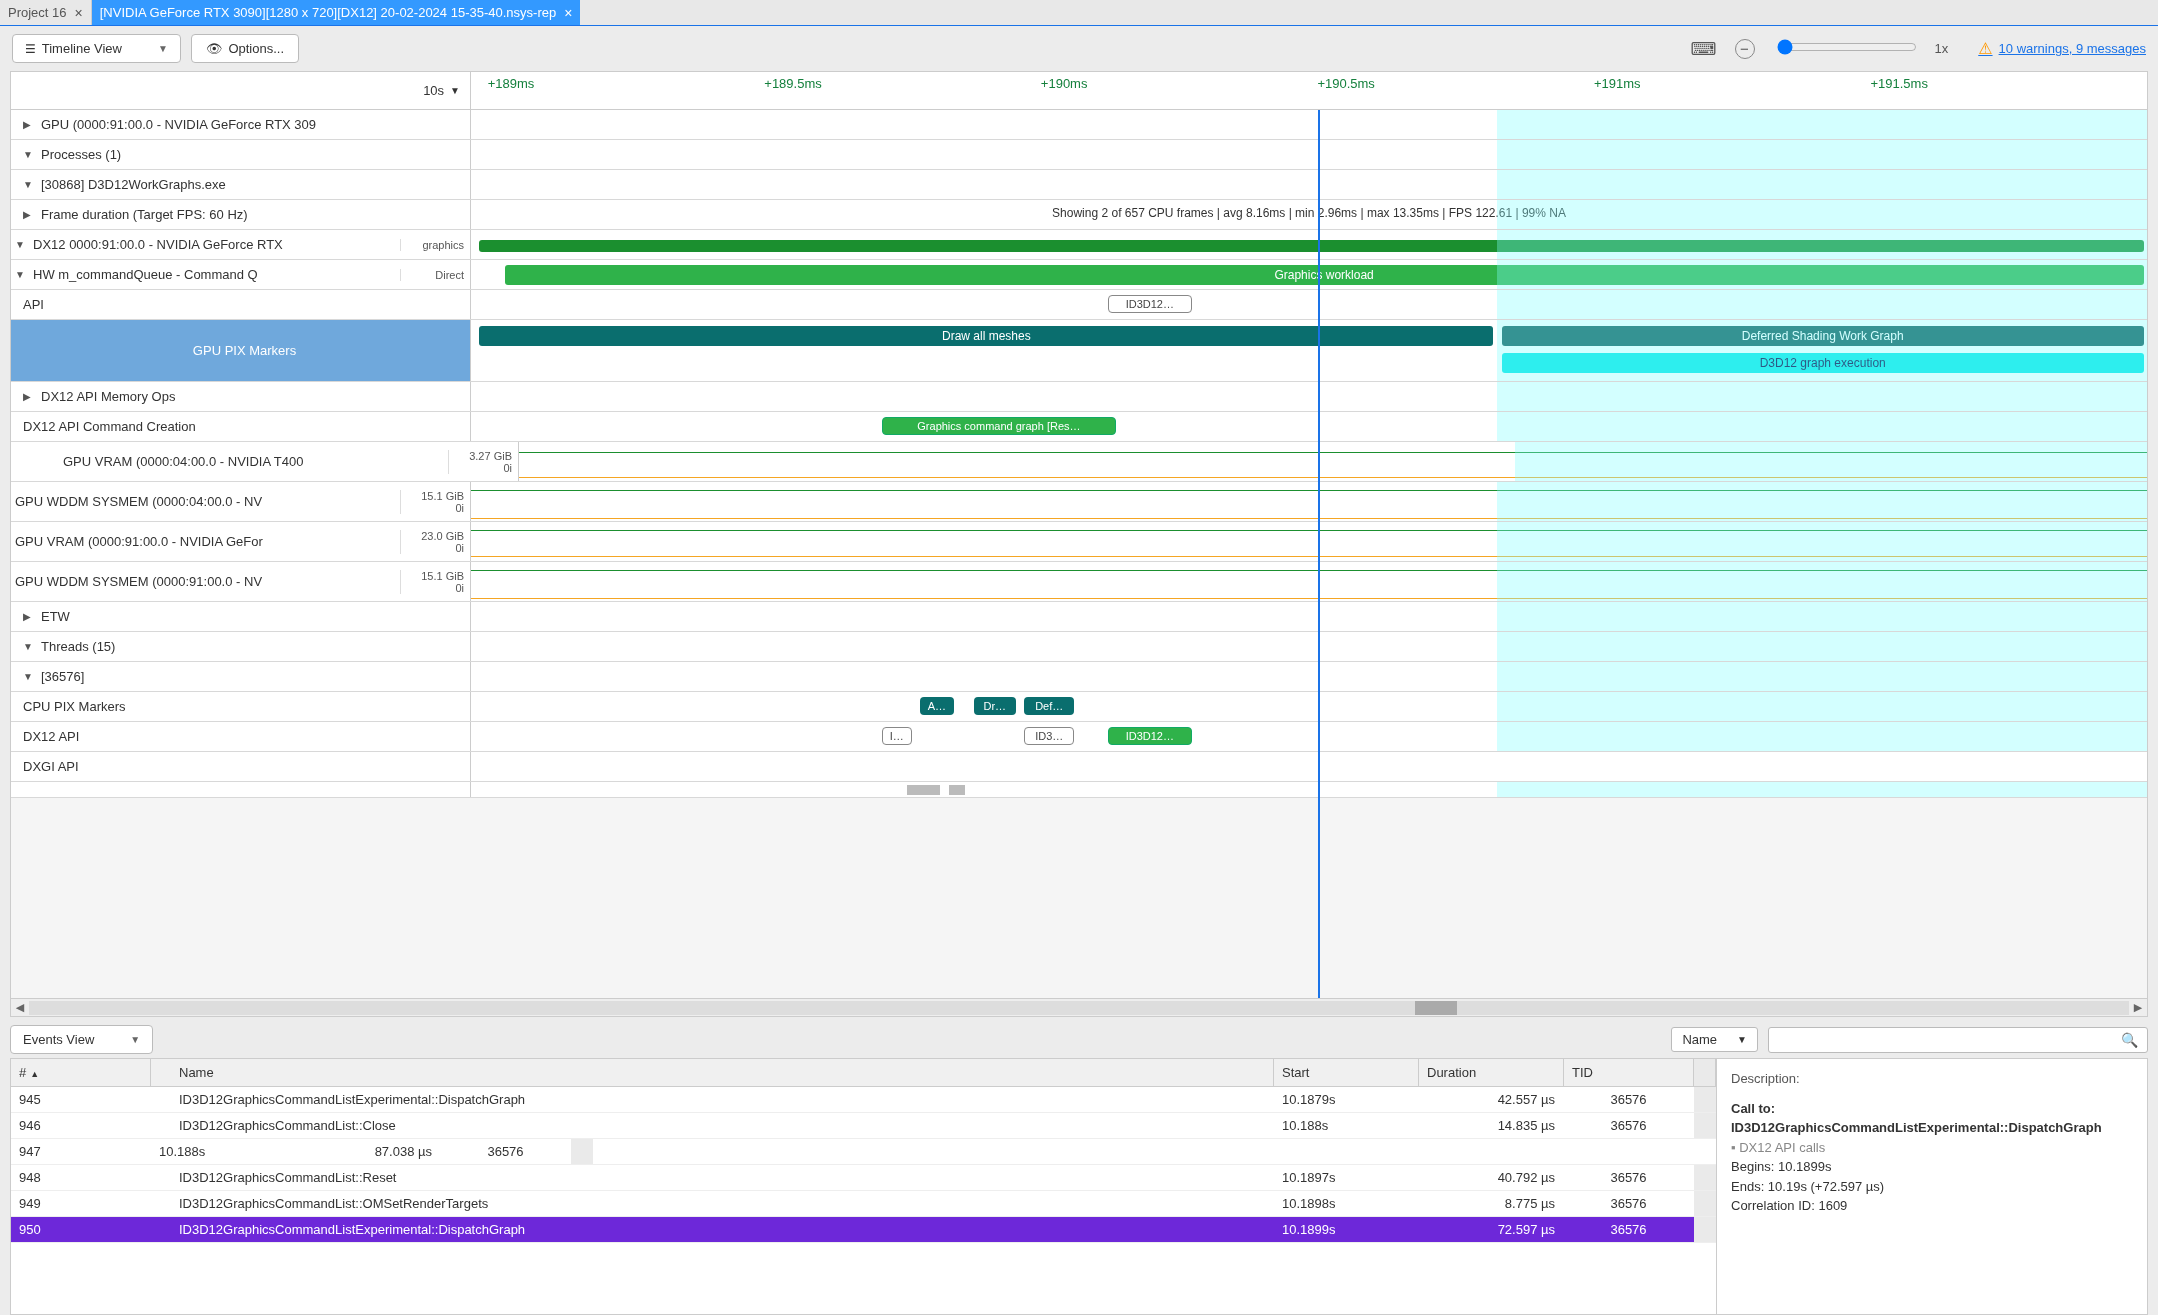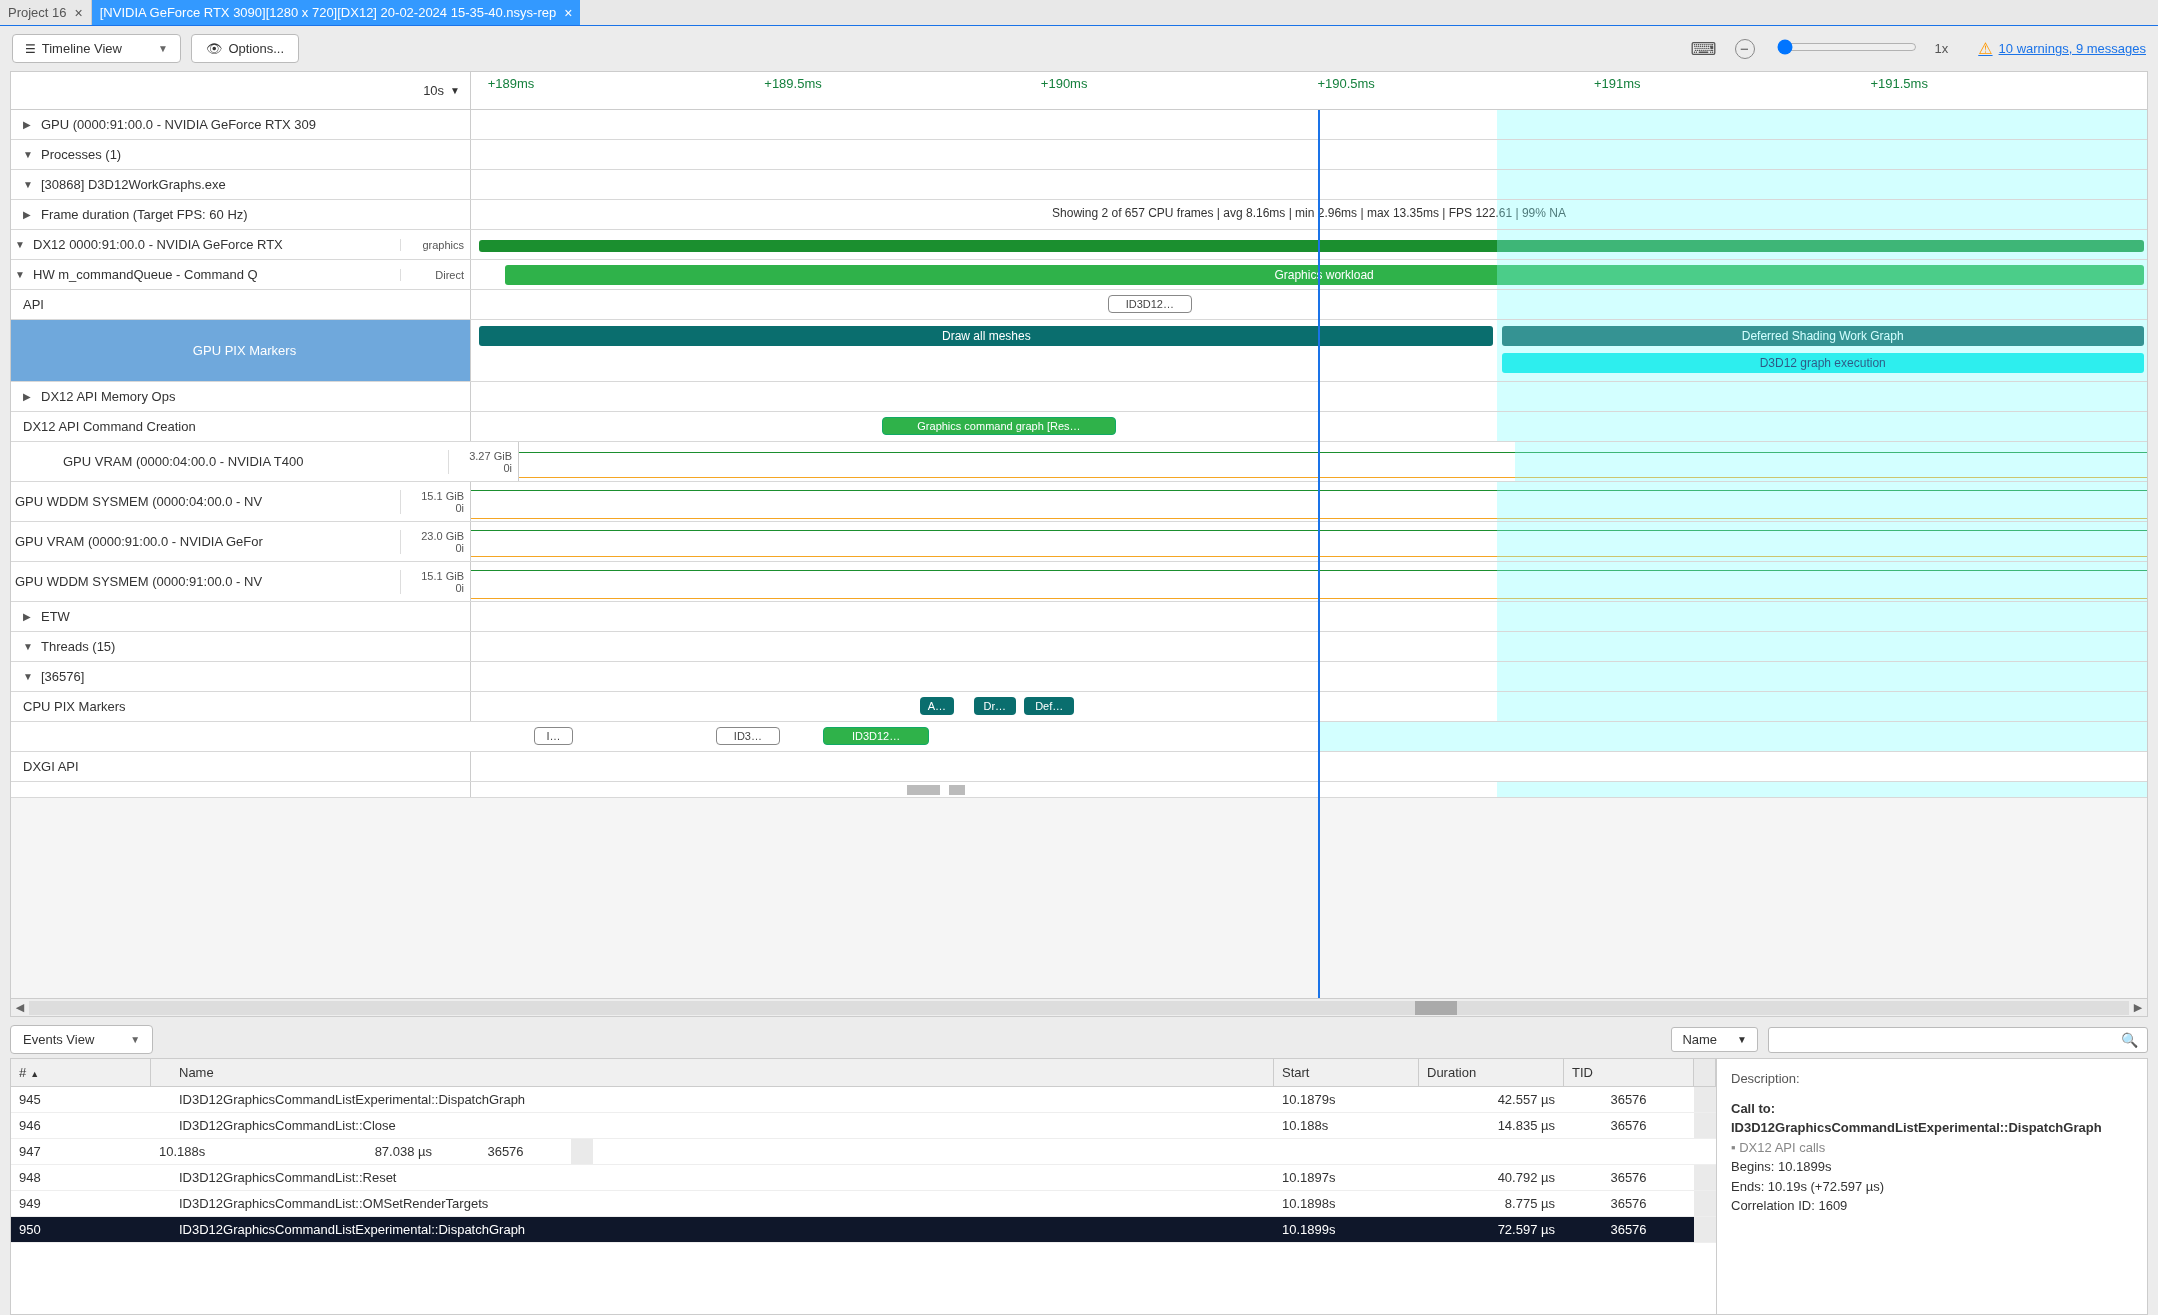--- a/index.html
+++ b/index.html
@@ -71,21 +71,21 @@
 .search-box { display: flex; align-items: center; background: #fff; border: 1px solid #bbb; border-radius: 3px; padding: 4px 8px; width: 380px; }
 .search-box input { border: none; outline: none; flex: 1; font-size: 13px; }
 .search-box .mag { color: #888; font-size: 14px; }
 
 .events-body { display: flex; flex: 1; border: 1px solid #ccc; background: #fff; }
 .events-table { flex: 1; display: flex; flex-direction: column; border-right: 1px solid #ccc; }
 .etable-header { display: flex; background: #f0f0f0; border-bottom: 1px solid #ccc; font-size: 13px; }
 .etable-header > div { padding: 6px 8px; border-right: 1px solid #ccc; }
 .etable-row { display: flex; font-size: 13px; border-bottom: 1px solid #eee; }
 .etable-row > div { padding: 5px 8px; border-right: 1px solid transparent; overflow: hidden; white-space: nowrap; }
-.etable-row.selected { background: #0f172a; color: #fff; }
+.etable-row.selected { background: #6d28d9; color: #fff; }
 .col-num { width: 140px; }
 .col-name { flex: 1; padding-left: 28px !important; }
 .col-start { width: 145px; }
 .col-dur { width: 145px; text-align: right; }
 .col-tid { width: 130px; text-align: center; }
 .col-sort { width: 22px; background: #eaeaea; }
 
 .description-panel { width: 430px; padding: 10px 14px; font-size: 13px; line-height: 1.5; }
 .description-panel .title { color: #555; margin-bottom: 10px; }
 .description-panel .bold { font-weight: bold; }
@@ -364,20 +364,25 @@
             </div>
           </div>
         <div class="row-track selected-region">
           <div class="bar small" style="left:26.8%;width:2%;background:#0a6e6e;">A…</div>
           <div class="bar small" style="left:30%;width:2.5%;background:#0a6e6e;">Dr…</div>
           <div class="bar small" style="left:33%;width:3%;background:#0a6e6e;">Def…</div>
         </div>
       </div>
 
       <div class="timeline-row">
+        <div class="row-label">
+            <div class="tree-label indent-4">
+              <span>DX12 API</span>
+            </div>
+          </div>
         <div class="row-track selected-region">
           <div class="bar outline small" style="left:24.5%;width:1.8%;">I…</div>
           <div class="bar outline small" style="left:33%;width:3%;">ID3…</div>
           <div class="bar small" style="left:38%;width:5%;background:#2fb24a;border:1px solid #1a6;">ID3D12…</div>
         </div>
       </div>
 
       <div class="timeline-row">
         <div class="row-label">
             <div class="tree-label indent-4">

